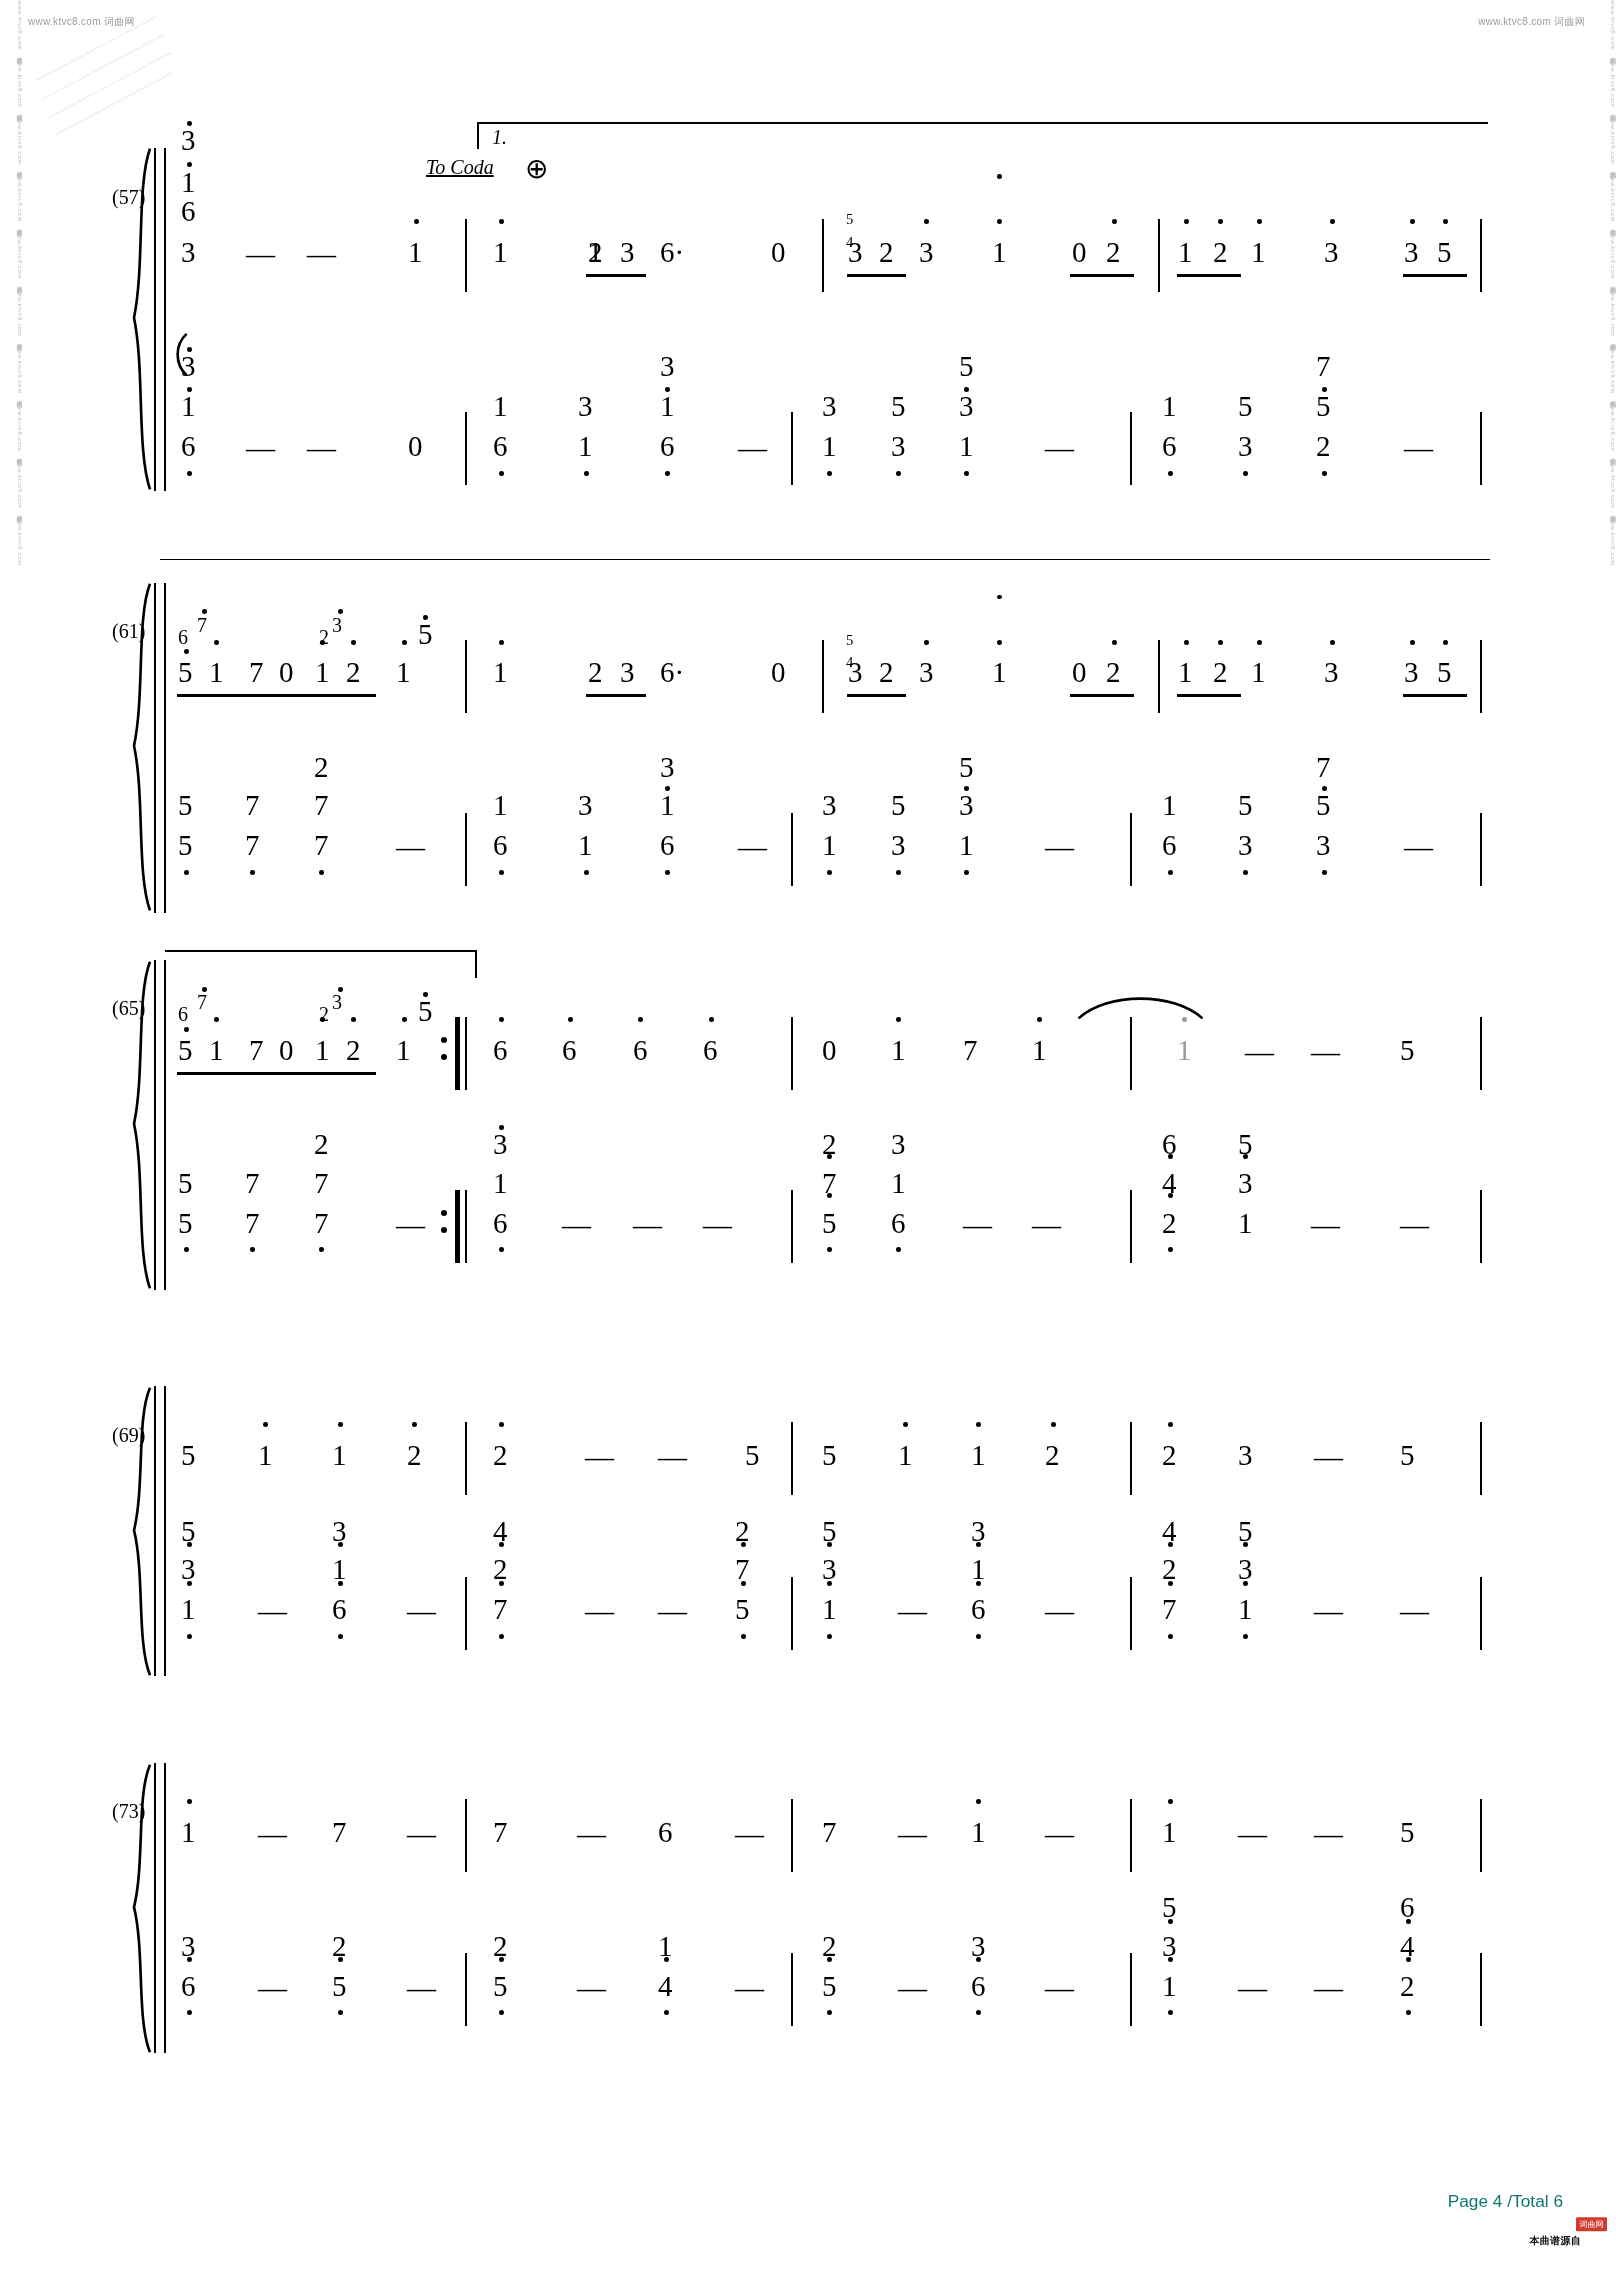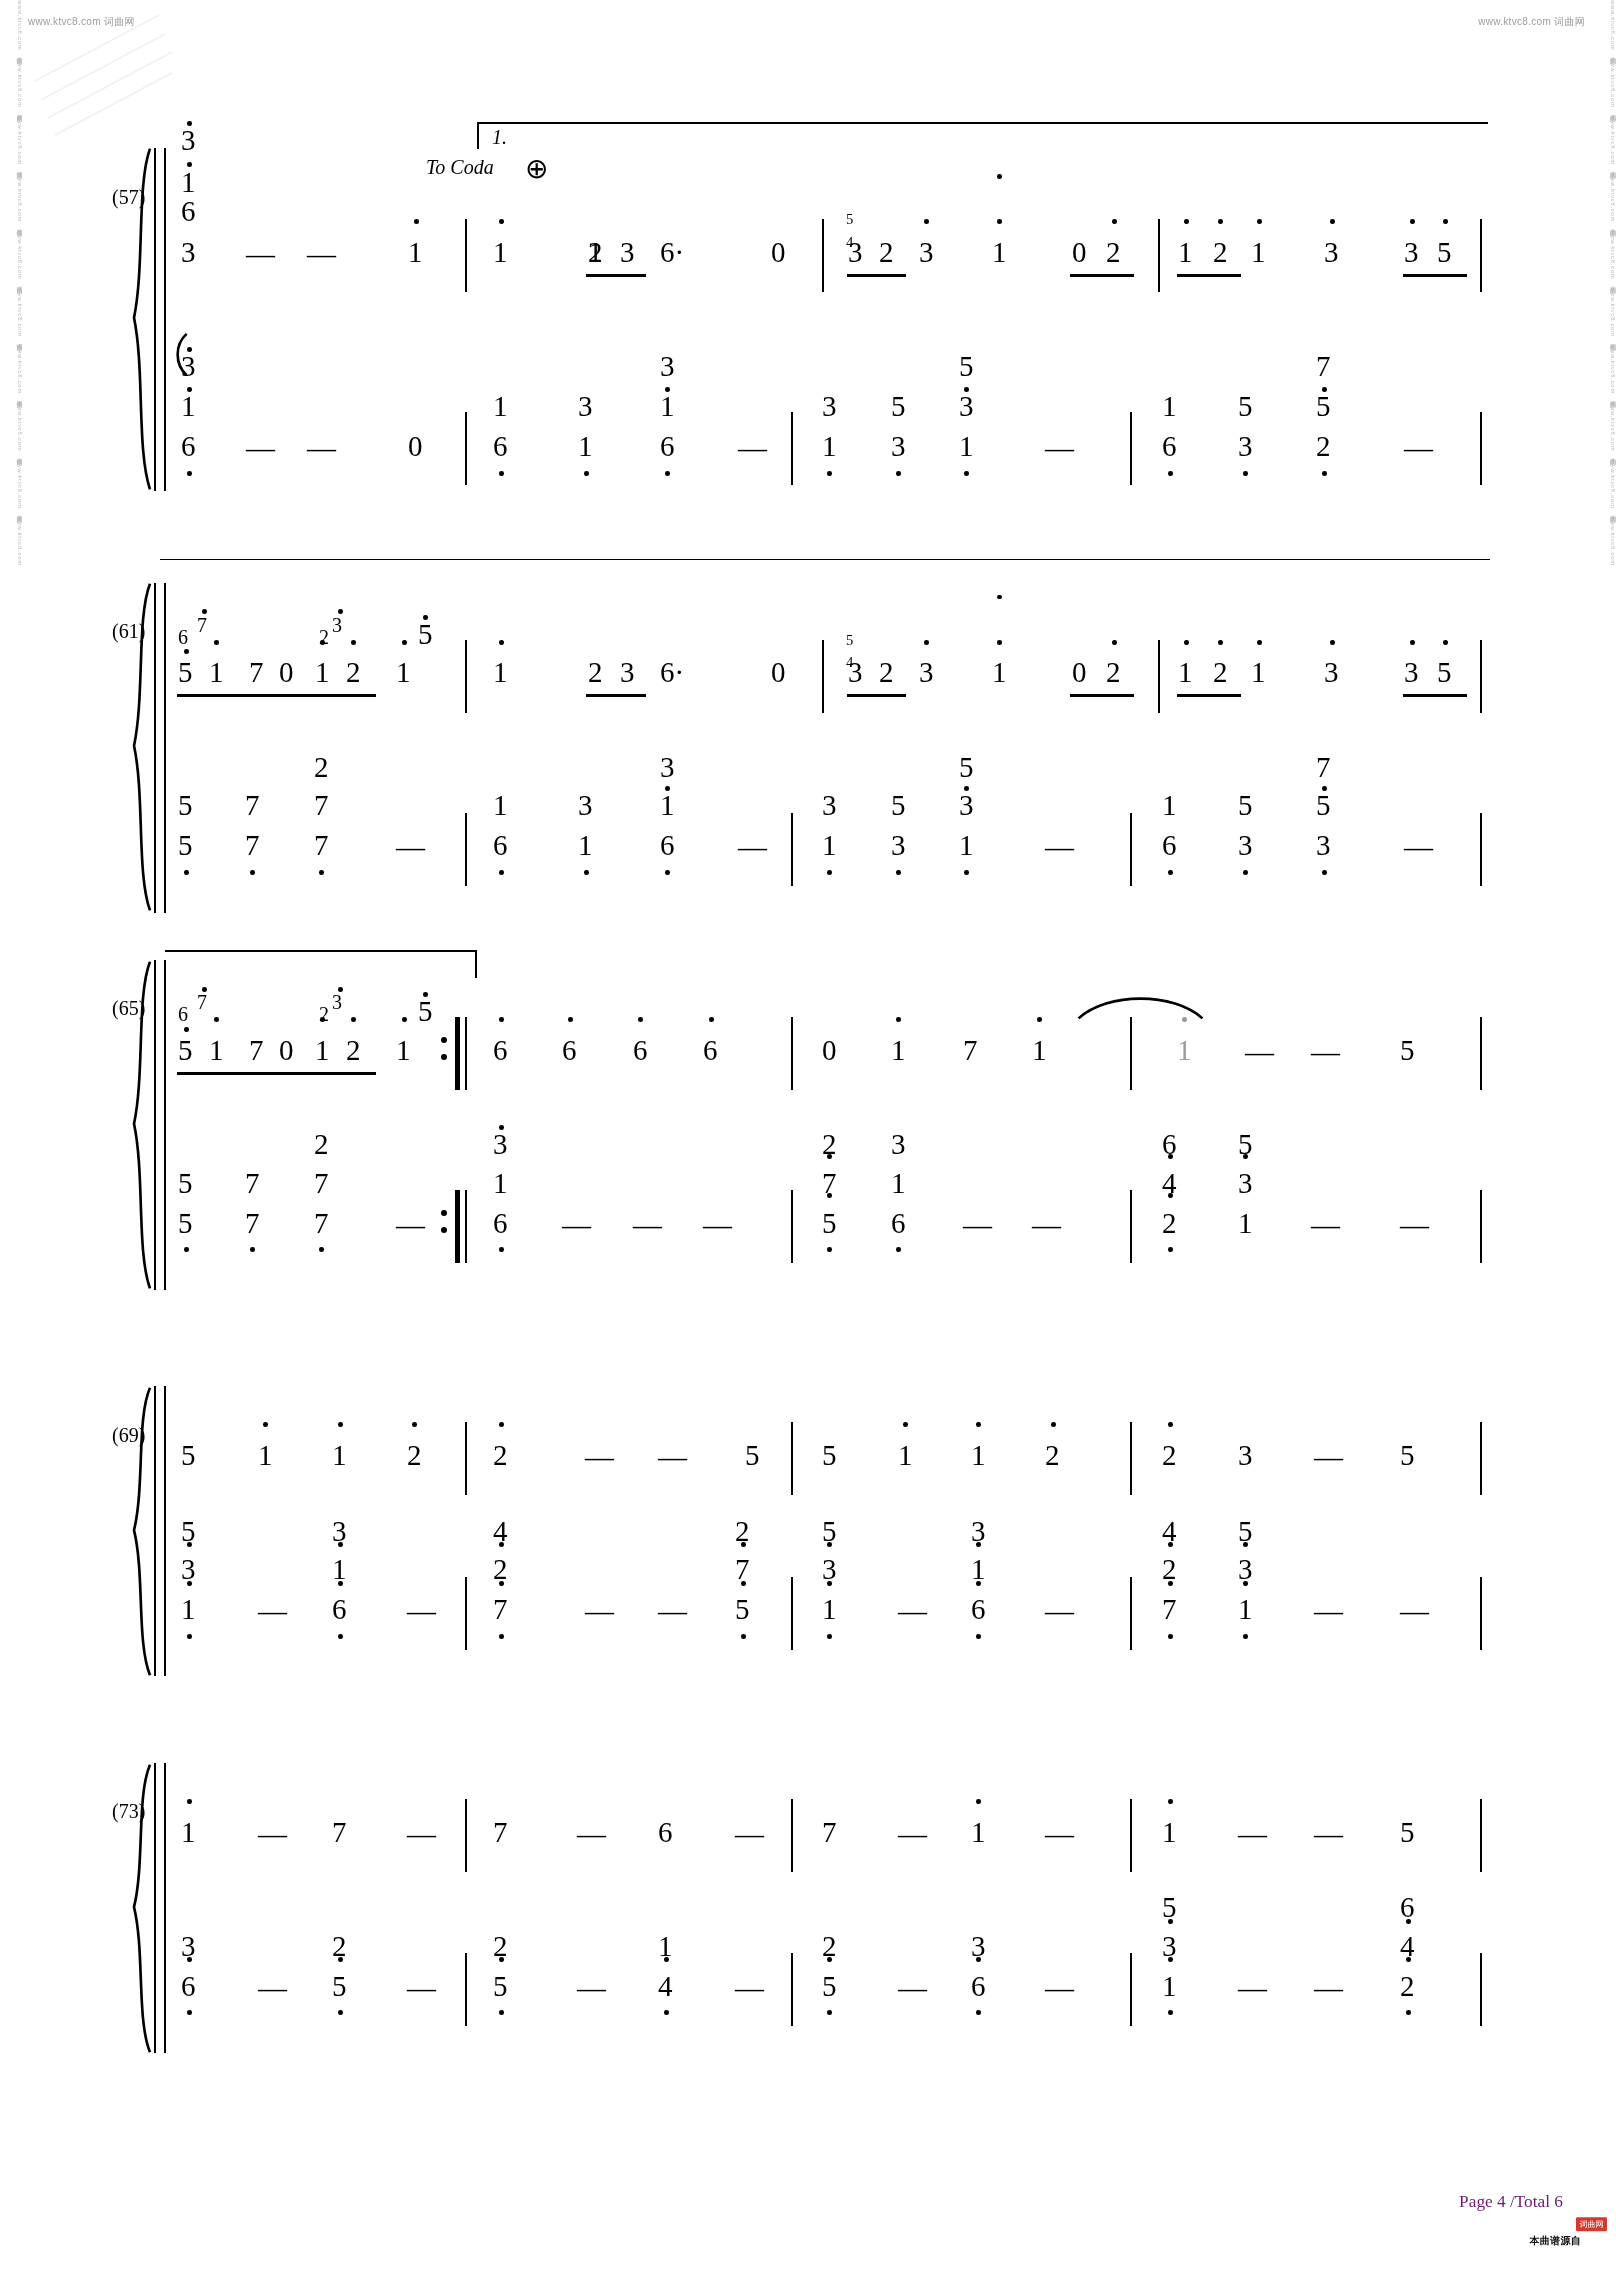--- a/index.html
+++ b/index.html
@@ -54,22 +54,22 @@
     font-size:10px;color:#111;font-weight:bold;letter-spacing:0.3px;
   }
   .footer-badge{
     position:absolute;right:9.3px;bottom:41px;
     background:#d33a2f;color:#fff;font-size:8px;padding:1.3px 3.3px;
     font-family:"Liberation Sans", sans-serif;border-radius:1.3px;
     transform:translateY(-0.7px);
   }
   .page-count{
     position:absolute;right:53px;bottom:61px;
-    font-family:Liberation Serif, serif;
-    font-size:17.3px;color:#701a75;
+    font-family:Liberation Sans, sans-serif;
+    font-size:17.3px;color:#0f766e;
   }
 
   
   .system{position:absolute;left:0;}
   .meas-no{
     position:absolute;font-family:"Liberation Serif",serif;font-size:20px;
   }
   .brace{
     position:absolute;font-size:0;
   }
@@ -130,21 +130,21 @@
     <span style="left:13.3px;top:57px;width:140px;"></span>
     <span style="left:20px;top:76px;width:133px;"></span>
   </div>
 
   <div class="system" style="top:0;left:0;width:1616px;height:565px;">
 
     <div class="hline" style="left:477px;top:122px;width:1011px;"></div>
     <div class="vline" style="left:477px;top:122px;height:26.6px;"></div>
     <div class="label" style="left:492px;top:126px;font-size:20px;">1.</div>
 
-    <div class="label" style="left:426px;top:156px;font-size:20px;">To Coda</div>
+    <div class="label" style="left:426px;top:156px;font-size:20px;text-decoration:underline;">To Coda</div>
     <div class="coda" style="left:525px;top:152px;font-size:28px;">⊕</div>
 
     <div class="meas-no" style="left:112px;top:186px;">(57)</div>
 
     <div class="brace" style="left:130px;top:146px;">
       <svg width="24" height="346" viewBox="0 0 36 520">
         <path d="M30 4 C10 60, 22 180, 6 258 C22 336, 10 456, 30 516" stroke="#000" stroke-width="4" fill="none"></path>
       </svg>
     </div>
     <div class="barline" style="left:154px;top:148px;height:343px;"></div>

